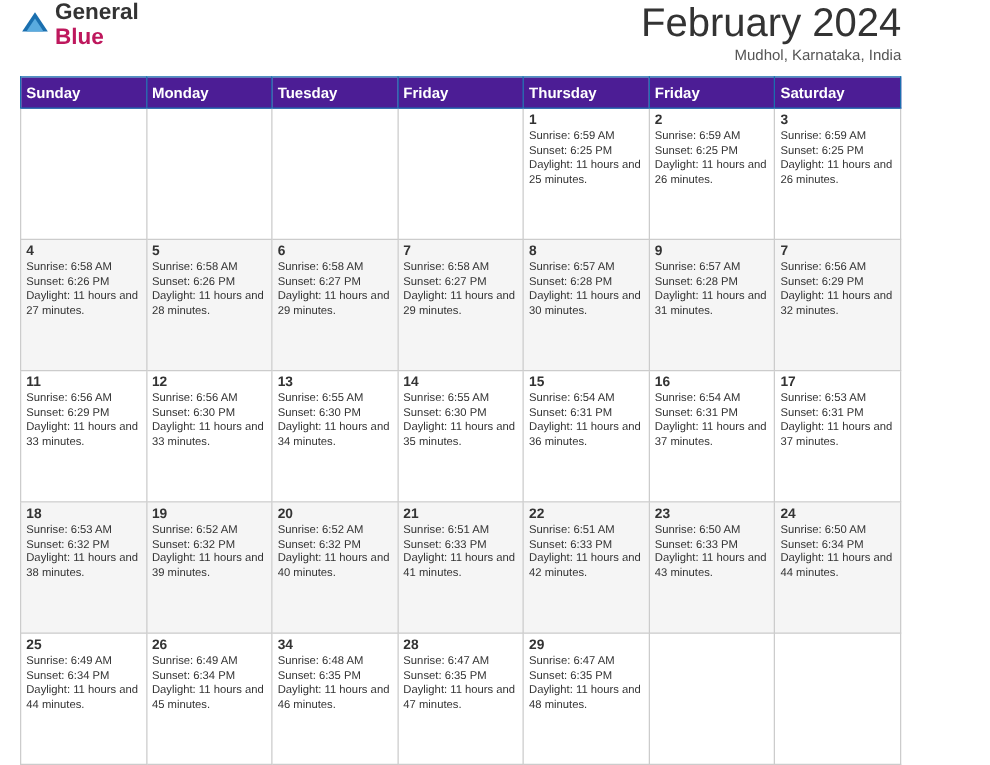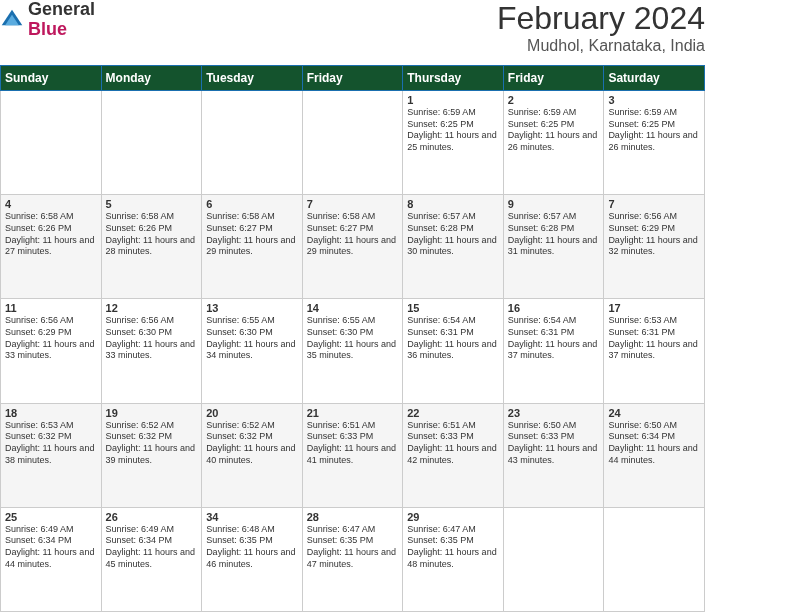--- a/index.html
+++ b/index.html
@@ -9,20 +9,21 @@
       width: 792px;
       height: 612px;
       overflow: hidden;
     }
     .page {
       width: 705px;
       height: 612px;
       padding: 0;
       display: flex;
       flex-direction: column;
+      margin-left: 16px;
     }
     .header {
       display: flex;
       justify-content: space-between;
       align-items: flex-start;
       margin-bottom: 10px;
     }
     .logo {
       display: flex;
       align-items: center;
@@ -41,30 +42,30 @@
     }
     .title-block {
       text-align: right;
     }
     .main-title {
       font-size: 32px;
       font-weight: normal;
       color: #333;
     }
     .subtitle {
-      font-size: 16px;
+      font-size: 12px;
       color: #555;
     }
     .calendar {
       width: 100%;
       border-collapse: collapse;
       flex: 1;
     }
     .calendar th {
-      background: #14532d;
+      background: #4c1d95;
       color: #fff;
       font-size: 12px;
       font-weight: bold;
       padding: 5px 4px;
       text-align: left;
       border: 1px solid #1a6faf;
     }
     .calendar td {
       border: 1px solid #ccc;
       vertical-align: top;

